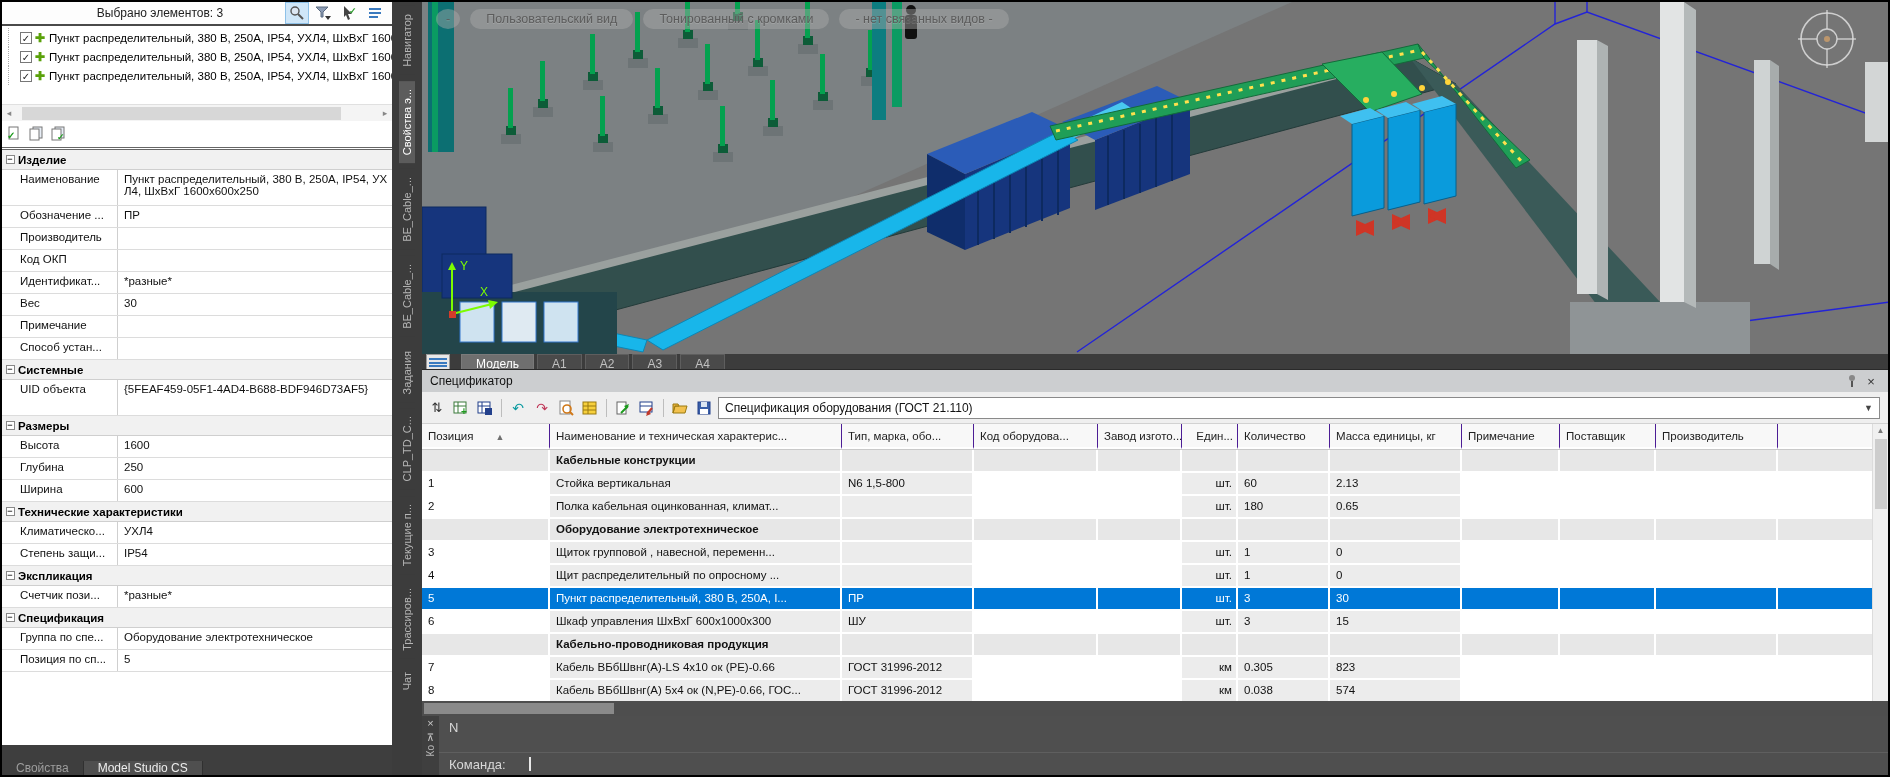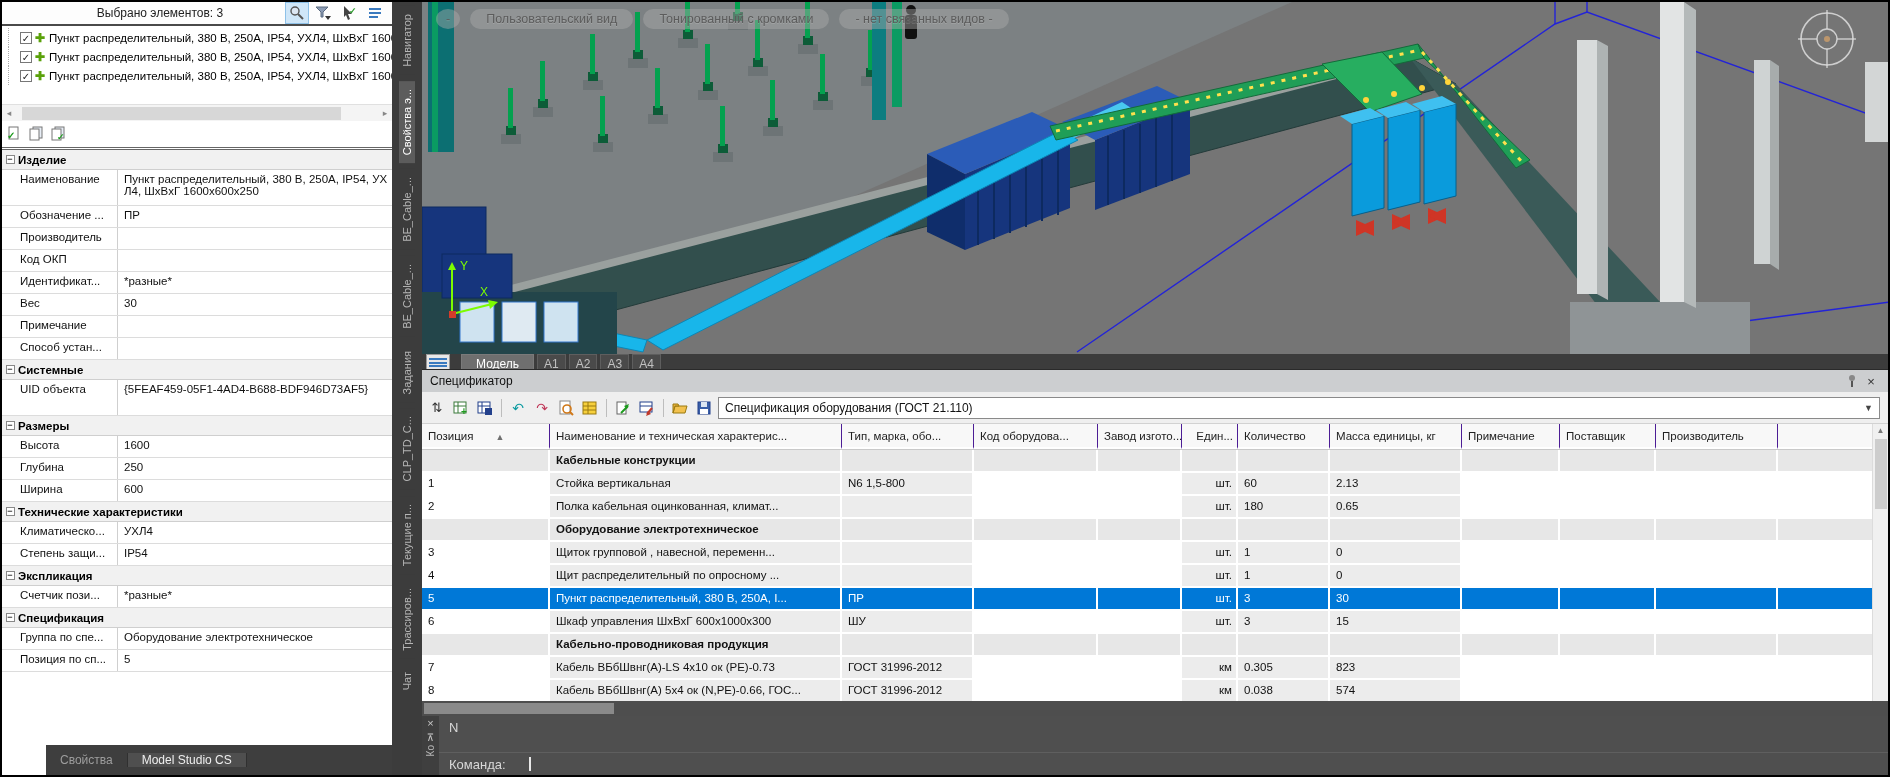--- a/index.html
+++ b/index.html
@@ -22,38 +22,38 @@
   .scr-thumb{position:absolute;left:6px;top:0;height:13px;width:88%;background:#d7d7d7;}
   .apply-row{height:24px;flex:none;display:flex;align-items:center;gap:6px;padding:2px 4px;background:#fff;}
   .prop-grid{flex:1;overflow:hidden;border-top:3px double #666;margin-top:2px;font-size:11.5px;}
   .sec-row{display:flex;align-items:center;height:20px;background:#f1f1f1;border-bottom:1px solid #cfcfcf;font-weight:bold;}
   .sec-gut{width:16px;flex:none;display:flex;align-items:center;justify-content:center;}
   .minus-box{width:9px;height:9px;border:1px solid #888;background:#fff;font-size:9px;line-height:7px;text-align:center;color:#333;}
   .prop-row{display:flex;border-bottom:1px solid #dcdcdc;min-height:22px;}
   .prop-row .gut{width:16px;flex:none;border-right:0;}
   .prop-label{width:100px;flex:none;border-right:1px solid #cfcfcf;padding:3px 2px 0 2px;color:#111;overflow:hidden;white-space:nowrap;}
   .prop-value{flex:1;padding:3px 2px 0 6px;color:#111;word-break:break-all;}
-  .left-tabs{height:30px;flex:none;background:#3e3e3e;display:flex;align-items:center;margin-left:44px;}
+  .left-tabs{height:30px;flex:none;background:#3e3e3e;display:flex;align-items:flex-end;}
   .ltab{display:flex;align-items:center;padding:0 14px;font-size:12px;color:#9d9d9d;border-right:1px solid #303030;}
   .ltab.active{background:#4f4f4f;color:#eee;}
   
   .side-strip{width:30px;height:100%;background:#3c3c3c;flex:none;display:flex;flex-direction:column;align-items:center;padding-top:4px;gap:6px;}
   .vtab{writing-mode:vertical-rl;transform:rotate(180deg);color:#b5b5b5;font-size:11px;padding:8px 2px;background:#3c3c3c;white-space:nowrap;}
   .vtab.active{background:#5c5c5c;color:#fff;}
   
   .main{flex:1;display:flex;flex-direction:column;min-width:0;}
   .viewport{height:352px;flex:none;position:relative;background:#757575;overflow:hidden;}
   .vp-controls{position:absolute;top:7px;left:14px;display:flex;gap:10px;align-items:center;}
   .pill{background:rgba(170,170,170,0.45);color:#5c5c5c;font-size:12.5px;padding:3px 16px;border-radius:13px;white-space:nowrap;text-shadow:0 1px 0 rgba(255,255,255,0.15);}
   .pill.mini{padding:3px 10px;border-radius:50%;}
   .compass{position:absolute;top:6px;right:30px;width:62px;height:62px;}
   .model-tabs{height:15px;flex:none;background:#3c3c3c;display:flex;align-items:flex-start;padding-left:4px;gap:3px;}
   .mt-icon{width:24px;height:17px;background:#e8e8e8;border:1px solid #9a9a9a;display:flex;flex-direction:column;justify-content:space-evenly;padding:2px;margin-right:8px;}
   .mt-icon i{display:block;height:2px;background:#3a7abf;}
-  .mtab{font-size:12px;color:#c0c0c0;background:#4a4a4a;border:1px solid #5e5e5e;padding:2px 6px;}
+  .mtab{font-size:12px;color:#c0c0c0;background:#4a4a4a;border:1px solid #5e5e5e;padding:2px 14px;}
   .mtab.active{background:#6f6f6f;color:#fff;border-color:#7a7a7a;padding:2px 14px;}
   
   .spec{height:347px;flex:none;background:#efefef;display:flex;flex-direction:column;border-top:1px solid #2a2a2a;}
   .spec-title{height:22px;flex:none;background:#ccced0;display:flex;align-items:center;font-size:12px;color:#111;padding:0 8px;}
   .spec-title .sp{flex:1;}
   .spec-tbtn{width:18px;text-align:center;color:#333;font-size:13px;}
   .spec-toolbar{height:32px;flex:none;display:flex;align-items:center;background:#efefef;border-bottom:1px solid #d2d2d2;padding:0 4px;gap:2px;}
   .tb-ic{width:22px;height:22px;display:flex;align-items:center;justify-content:center;flex:none;}
   .tb-sep{width:1px;height:18px;background:#bdbdbd;margin:0 3px;flex:none;}
   .spec-combo{flex:1;height:22px;margin-left:1px;margin-right:4px;background:#fff;border:1px solid #8a8a8a;display:flex;align-items:center;font-size:12px;color:#111;padding:0 6px;}
@@ -779,21 +779,21 @@
               <span class="tcell c5"></span>
               <span class="tcell c6"></span>
               <span class="tcell c7"></span>
               <span class="tcell c8"></span>
               <span class="tcell c9"></span>
               <span class="tcell c10"></span>
               <span class="tcell c11"></span>
             </div>
             <div class="trow">
               <span class="tcell c0">7</span>
-              <span class="tcell c1 tint">Кабель ВБбШвнг(А)-LS 4х10 ок (РЕ)-0.73</span>
+              <span class="tcell c1 tint">Кабель ВБбШвнг(А)-LS 4х10 ок (РЕ)-0.66</span>
               <span class="tcell c2 tint">ГОСТ 31996-2012</span>
               <span class="tcell c3"></span>
               <span class="tcell c4"></span>
               <span class="tcell c5 tint">км</span>
               <span class="tcell c6 tint">0.305</span>
               <span class="tcell c7 tint">823</span>
               <span class="tcell c8"></span>
               <span class="tcell c9"></span>
               <span class="tcell c10"></span>
               <span class="tcell c11"></span>

